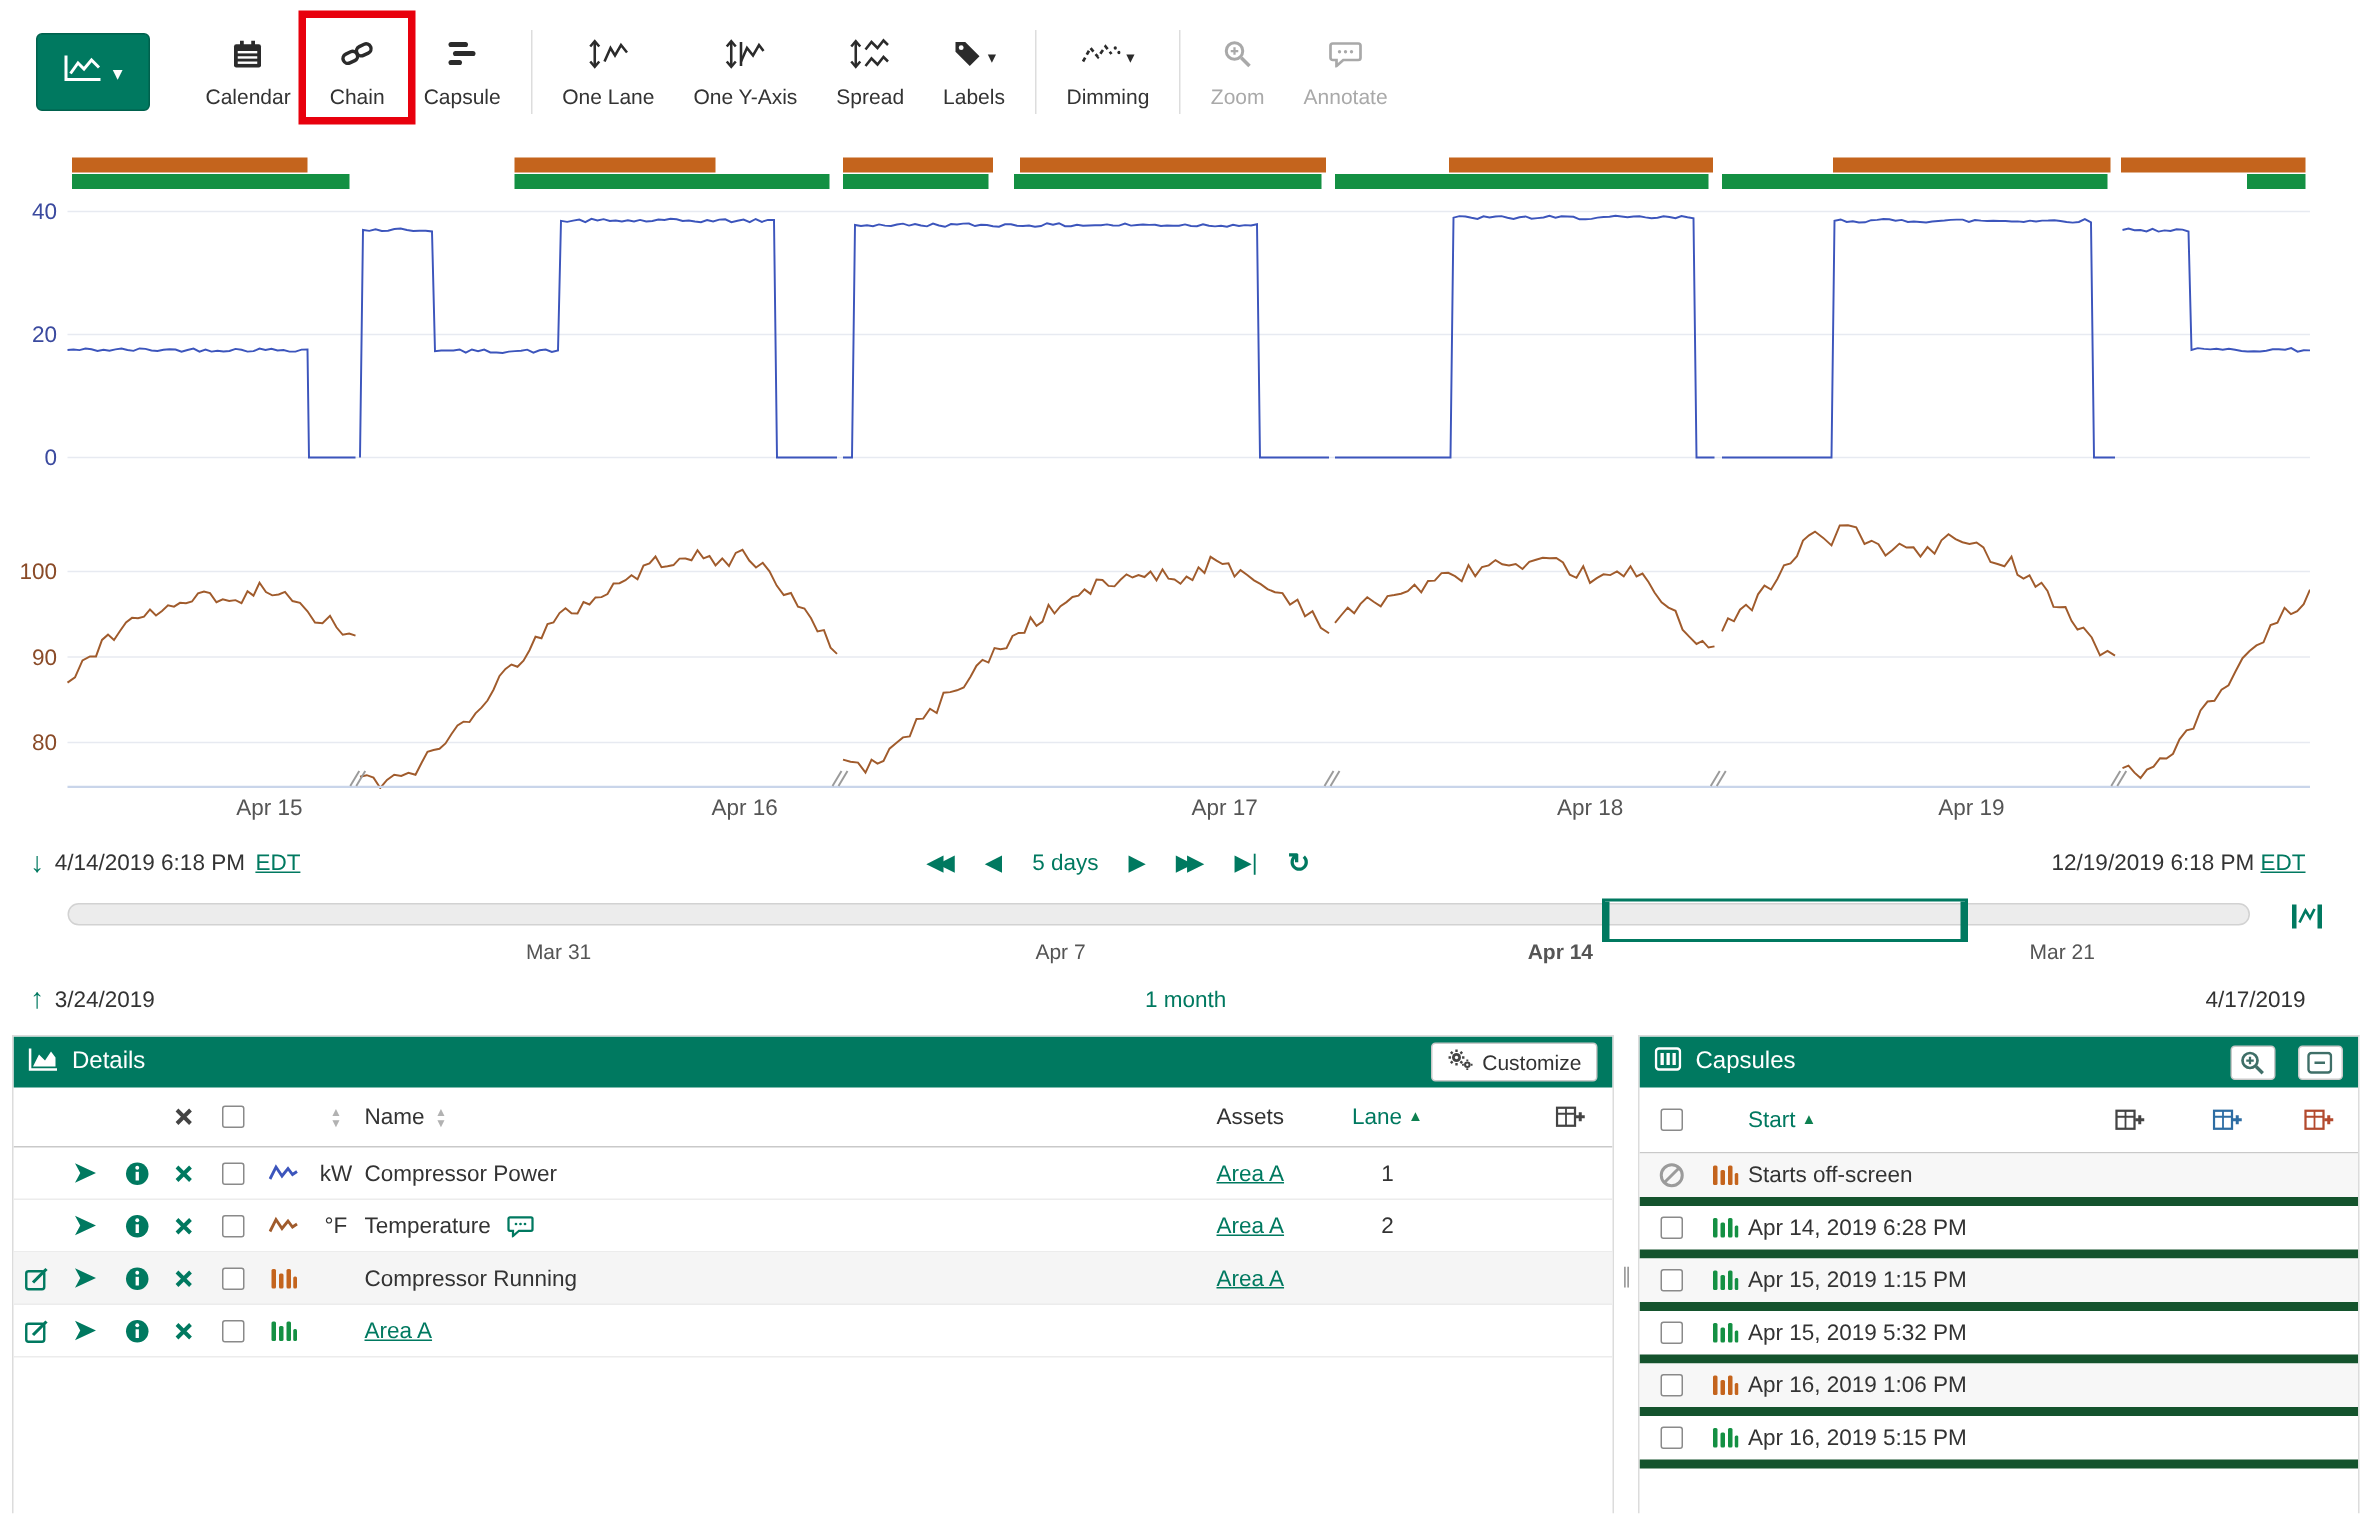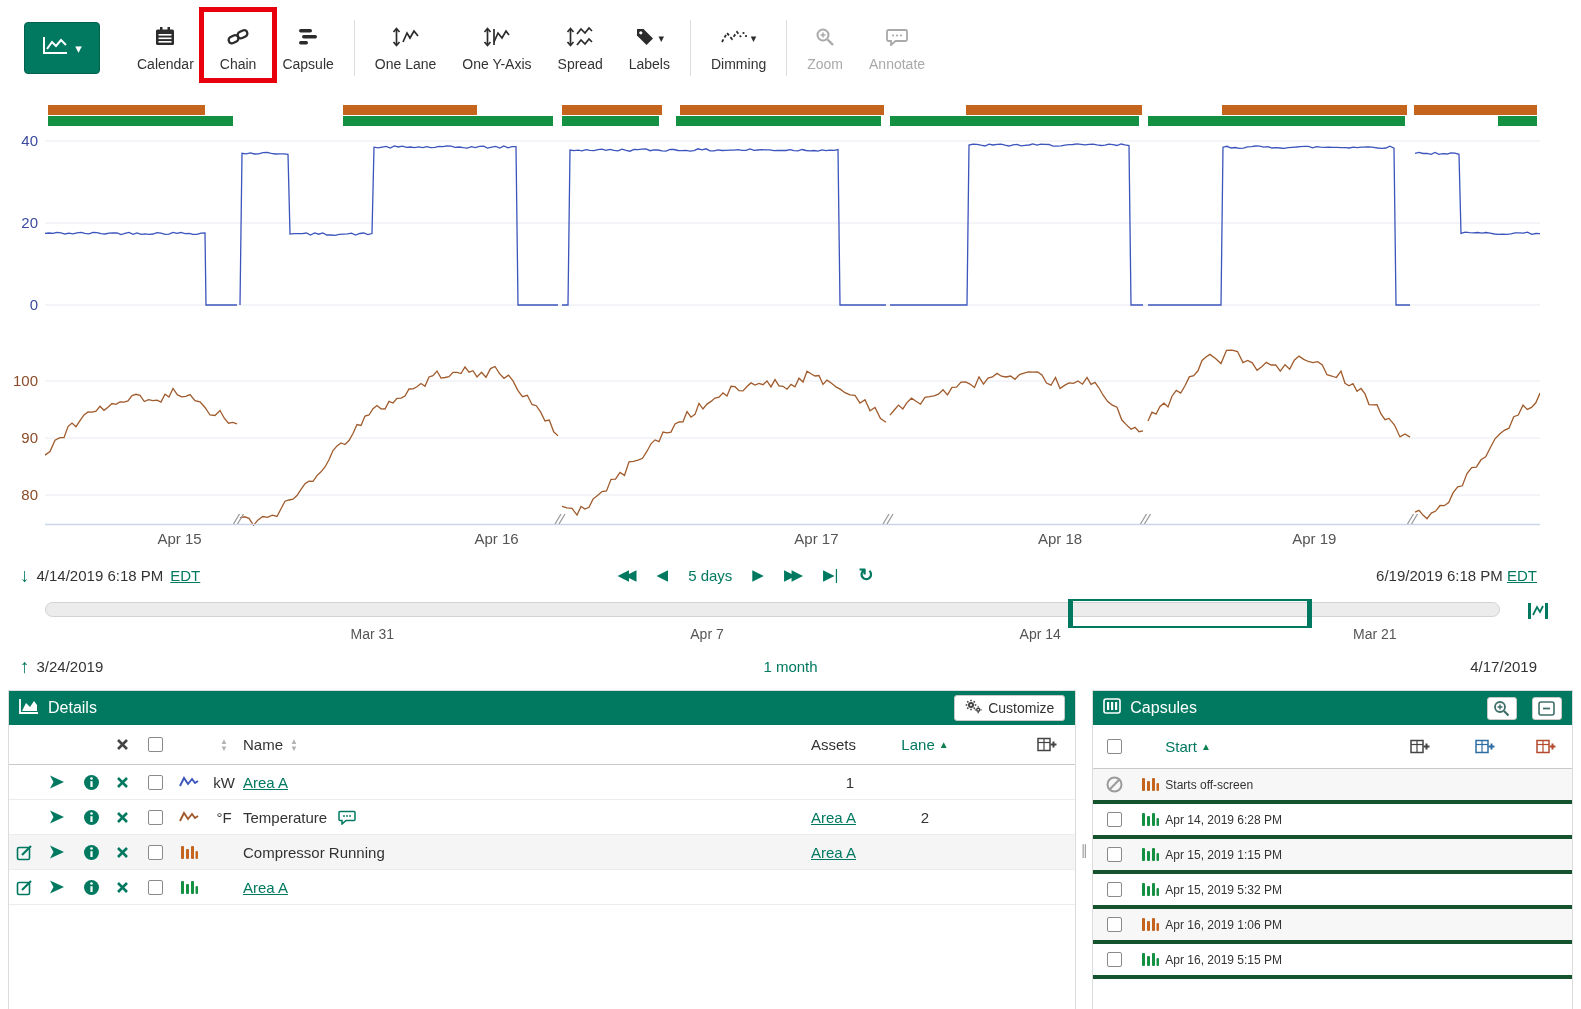--- a/index.html
+++ b/index.html
@@ -82,21 +82,21 @@
   .sortstack{display:inline-flex;flex-direction:column;line-height:7px;font-size:8px;color:#b2b2b2}
   .sortstack i{font-style:normal}
   .asc{color:#0d8050;font-size:10px;margin-left:4px}
   .lanehead{color:#007960}
   .lanehead b{color:#007960}
   .unit{color:#333}
   .comment{display:none;color:#007960;margin-left:4px}
   
   .chead,.crow{display:grid;grid-template-columns:42px 30px 1fr 60px 70px 52px;align-items:center}
   .chead{height:44px;border-bottom:1px solid #c9c9c9;font-size:15px}
-  .crow{height:35px;border-bottom:4px solid #14532d;font-size:12px}
+  .crow{height:35px;border-bottom:6px solid #14532d;font-size:15px}
   #capsule-rows .crow:nth-child(odd){background:#f7f7f7}
   .chead>span,.crow>span{display:flex;align-items:center;justify-content:center}
   .chead .starthead,.crow .start{justify-content:flex-start}
   .starthead b{color:#007960}
   .crow .start{color:#333}
 </style>
 </head>
 <body>
 
 <div class="toolbar">
@@ -311,36 +311,36 @@
   <div class="nav">
     <span class="nbtn dbl">◀◀</span>
     <span class="nbtn">◀</span>
     <span class="ndur">5 days</span>
     <span class="nbtn">▶</span>
     <span class="nbtn dbl">▶▶</span>
     <span class="nbtn">▶|</span>
     <span class="nbtn refresh">↻</span>
   </div>
   <div class="ctrl-right">
-    <span>6/19/2019 6:18 PM</span>
+    <span>12/19/2019 6:18 PM</span>
     <a class="tz">EDT</a>
   </div>
 </div>
 
 <div class="slider-row">
   <div class="track-wrap">
     <div class="track"></div>
     <div class="sel-box" id="sel-box" style="left: 70.3%; width: 16.8%;">
       <div class="sel-handle" style="left:-2px"></div>
       <div class="sel-handle" style="right:-2px"></div>
     </div>
     <div class="tick-labels" id="slider-ticks">
         <span style="left: 22.5%;">Mar 31</span>
         <span style="left: 45.5%; text-align: right;">Apr 7</span>
-        <span style="left: 68.4%;">Apr 14</span>
+        <span style="left: 68.4%; font-weight: bold;">Apr 14</span>
         <span style="left: 91.4%;">Mar 21</span>
       </div>
   </div>
   <span class="slider-icon"><svg width="22" height="18" viewBox="0 0 22 18">
         <rect x="1" y="1" width="3" height="16" fill="currentColor"></rect>
         <rect x="18" y="1" width="3" height="16" fill="currentColor"></rect>
         <polyline points="6,13 10,5 13,10 16,4" fill="none" stroke="currentColor" stroke-width="1.8"></polyline>
       </svg></span>
 </div>
 
@@ -458,20 +458,23 @@
           </span>
     <span class="cell">
             <span class="cb"></span>
           </span>
     <span class="cell" style="color: rgb(60, 85, 188);">
             <svg width="20" height="15" viewBox="0 0 20 15">
               <polyline points="1,11 5,3 9,9 13,4 16,8 19,6" fill="none" stroke="currentColor" stroke-width="1.9"></polyline>
             </svg>
           </span>
     <span class="cell unit">kW</span>
+    <span class="cell name">
+            <b>Compressor Power</b>
+          </span>
     <span class="cell asset">
             <a class="alink">Area A</a>
           </span>
     <span class="cell lane">1</span>
     <span class="cell"></span>
   </div>
 
   <div class="drow">
     <span class="cell edit"></span>
     <span class="cell teal">

